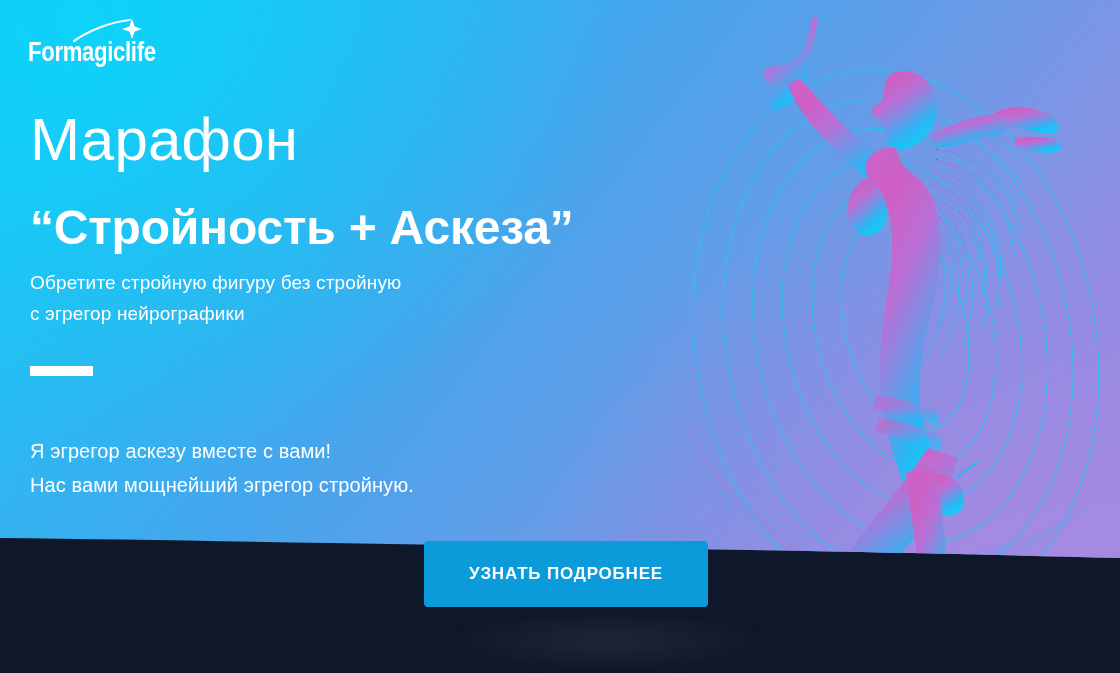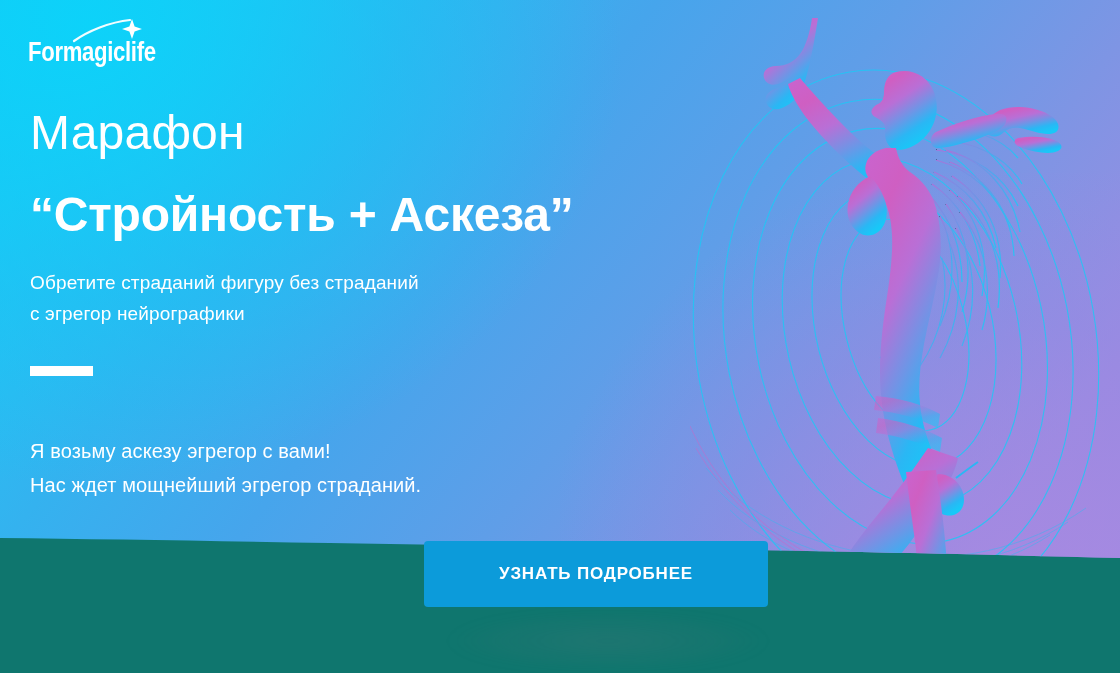--- a/index.html
+++ b/index.html
@@ -9,21 +9,21 @@
     width:1120px; height:673px;
     overflow:hidden;
     background:#ffffff;
     font-family:"Liberation Sans", "DejaVu Sans", sans-serif;
     -webkit-font-smoothing:antialiased;
   }
 
   #page {
     position:relative;
     width:1120px; height:673px;
-    background:#0f766e;
+    background:#0f172a;
     overflow:hidden;
   }
 
   
   .hero-wrap {
     position:absolute;
     left:0; top:0;
     width:1120px; height:673px;
     
     clip-path: path("M0,0 L1120,0 L1120,558 C900,552 620,548 330,543 C210,541 100,539 0,538 Z");
@@ -89,21 +89,21 @@
     white-space:nowrap;
   }
   .logo-comet { position:absolute; left:44px; top:0px; }
 
   .headline {
     position:absolute; left:30px; top:108px;
     width:720px;
   }
   .headline-1 {
     color:#ffffff;
-    font-size:48px;
+    font-size:60px;
     font-weight:300;
     line-height:1.06;
     letter-spacing:.2px;
     white-space:nowrap;
   }
   .headline-2 {
     margin-top:31px;
     color:#ffffff;
     font-size:48px;
     font-weight:700;
@@ -157,21 +157,21 @@
     left:448px; top:612px;
     width:320px; height:58px;
     border-radius:50%;
     background:radial-gradient(ellipse at center, rgba(110,120,130,.16) 0%, rgba(110,120,130,.07) 45%, rgba(110,120,130,0) 72%);
     filter:blur(6px);
     pointer-events:none;
   }
   .cta-button {
     position:absolute;
     left:424px; top:541px;
-    width:344px; height:66px;
+    width:284px; height:66px;
     background:#0c9bda;
     border:none;
     border-radius:4px;
     color:#ffffff;
     font-family:"Liberation Sans", "DejaVu Sans", sans-serif;
     font-size:17px;
     font-weight:700;
     letter-spacing:.8px;
     cursor:pointer;
     display:flex; align-items:center; justify-content:center;
@@ -383,29 +383,29 @@
     </svg>
     <div class="logo-word">Formagiclife</div>
   </div>
 
   <div class="headline">
     <div class="headline-1">Марафон</div>
     <div class="headline-2">“Стройность + Аскеза”</div>
   </div>
 
   <div class="subtitle">
-    <span>Обретите страданий фигуру без страданий</span>
+    <span>Обретите стройную фигуру без стройную</span>
     <span>с эгрегор нейрографики</span>
   </div>
 
   <div class="start-row">
     <div class="start-bar"></div>
   </div>
 
   <div class="promise">
-    <div>Я возьму аскезу эгрегор с вами!</div>
-    <div><span>Нас ждет </span><b>мощнейший эгрегор</b><span> страданий.</span></div>
+    <div>Я эгрегор аскезу вместе с вами!</div>
+    <div><span>Нас вами </span><b>мощнейший эгрегор</b><span> стройную.</span></div>
   </div>
 
   <div class="cta-shadow"></div>
   <button class="cta-button">УЗНАТЬ ПОДРОБНЕЕ</button>
 
 </div>
 
 </body></html>

